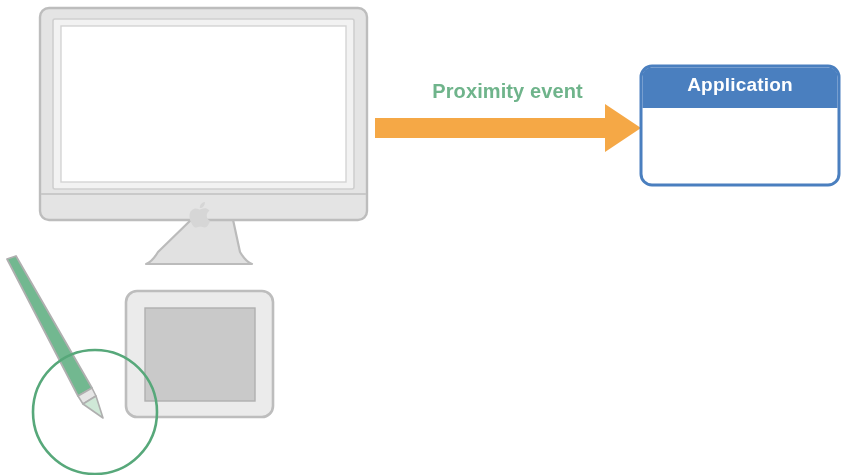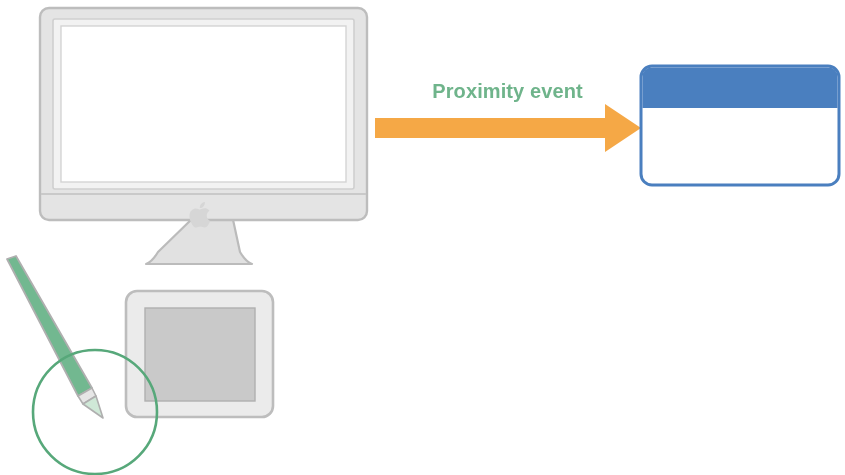--- a/index.html
+++ b/index.html
@@ -107,15 +107,16 @@
 
     <g>
       <rect x="641" y="66" width="198" height="119" rx="11" ry="11" fill="#FFFFFF" stroke="#4A7FBF" stroke-width="3"></rect>
       <path d="M642.5 77 Q642.5 67.5 653 67.5 L827 67.5 Q837.5 67.5 837.5 77 L837.5 108 L642.5 108 Z" fill="#4A7FBF"></path>
     </g>
 
   </svg>
 
   <div class="label-layer">
     <div id="proximity-event-label">Proximity event</div>
+    <div id="application-title">Application</div>
   </div>
 
 </div>
 
 </body></html>

